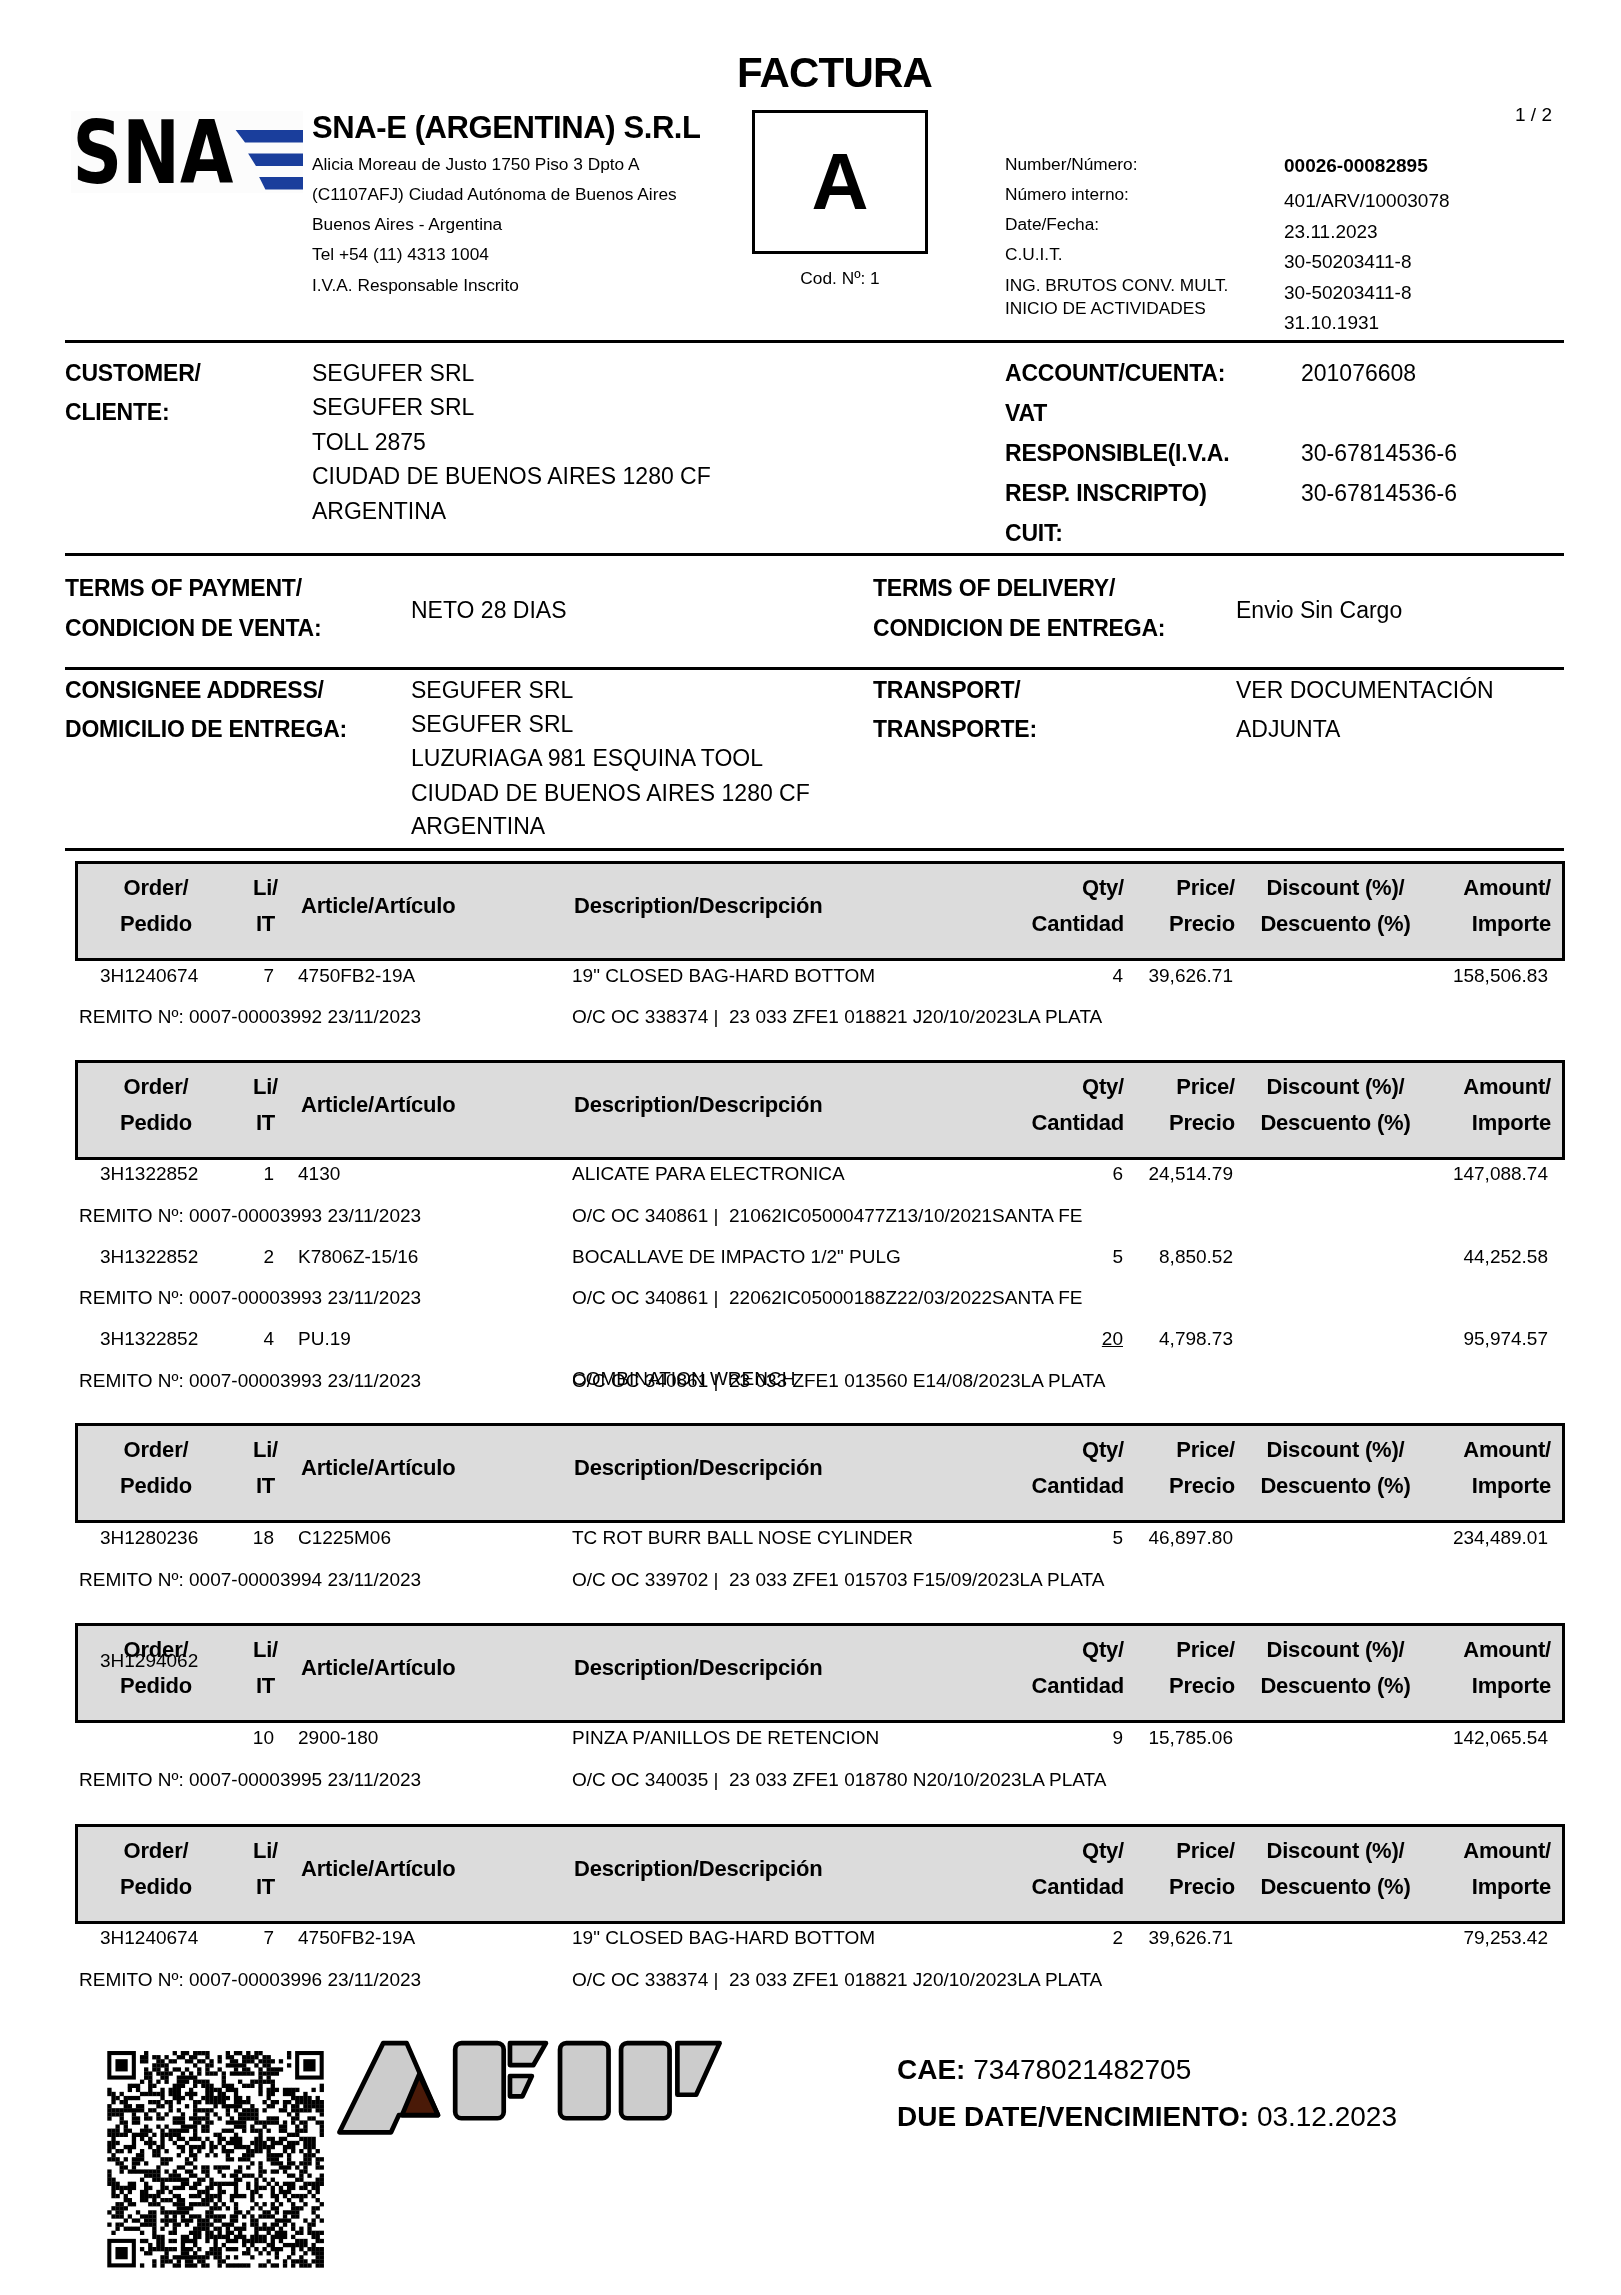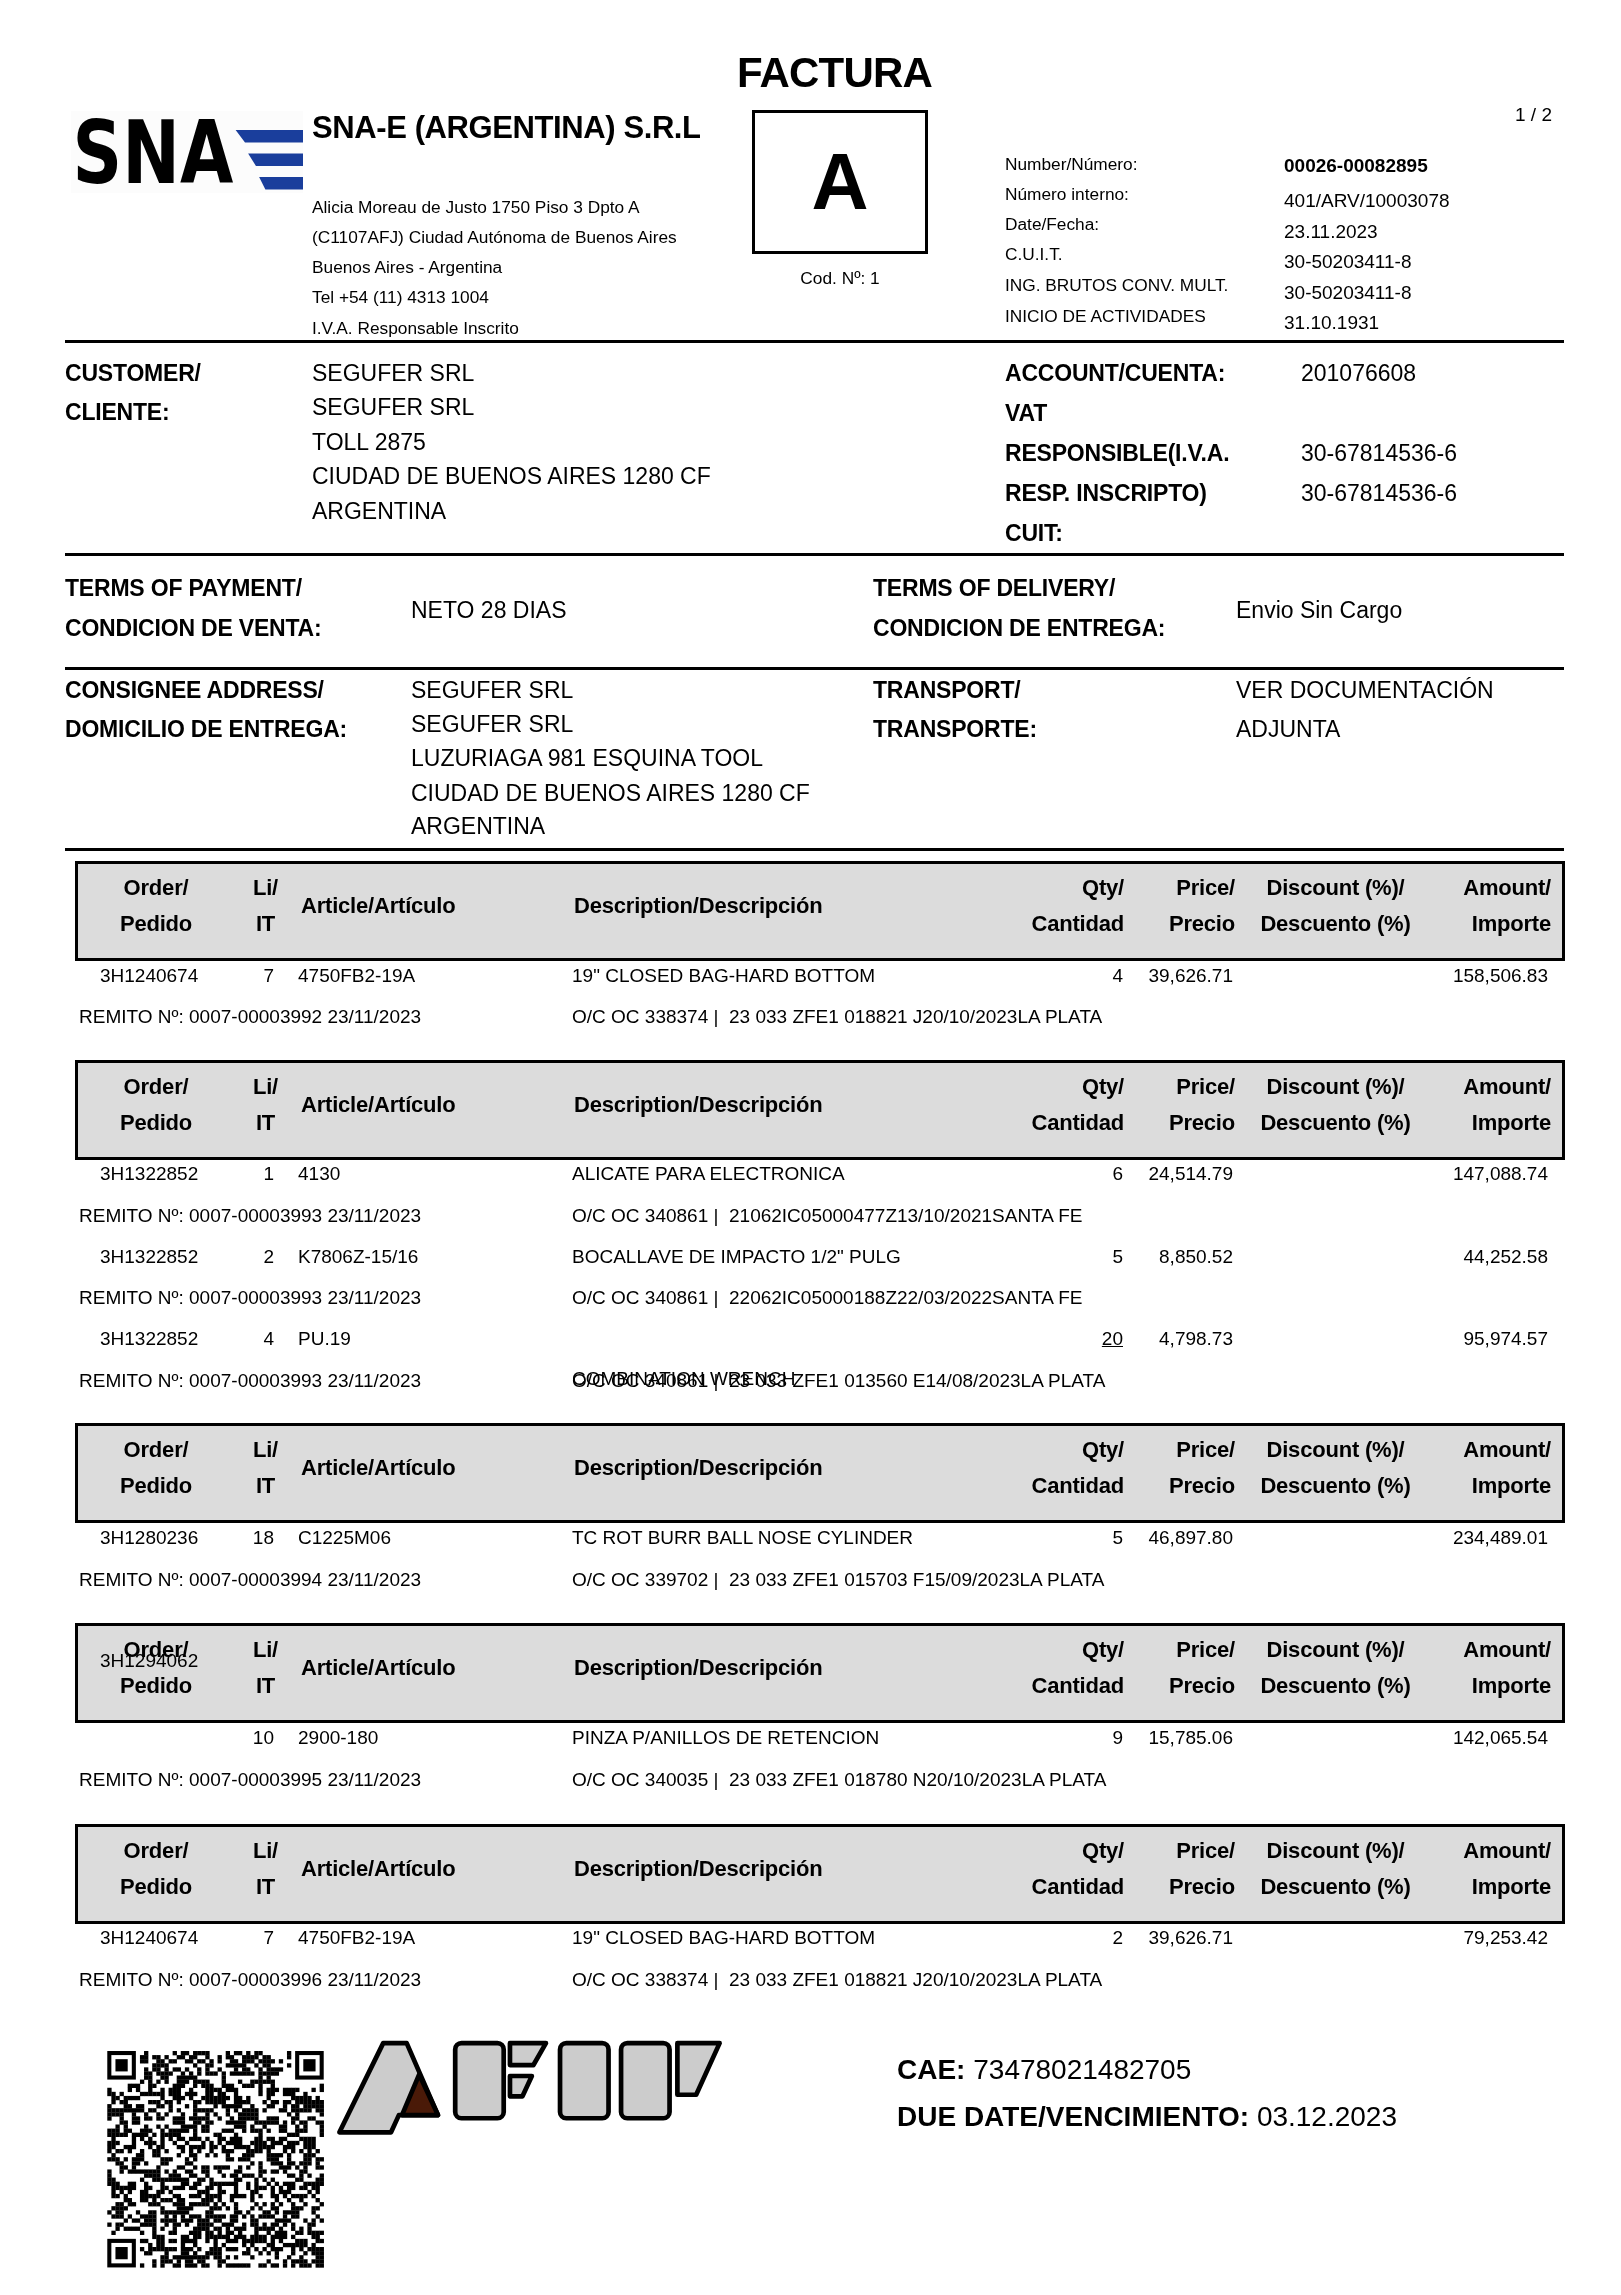--- a/index.html
+++ b/index.html
@@ -9,21 +9,21 @@
   }
   .abs { position: absolute; white-space: nowrap; }
   .b { font-weight: bold; }
   .hline { position: absolute; left: 65px; width: 1499px; height: 3.1px; background: #000; }
 
   
   #doc-title { left: 0; width: 1669px; text-align: center; top: 49px; font-size: 42px; font-weight: bold; letter-spacing: -0.8px; }
   #page-num { left: 1515px; top: 104px; font-size: 19px; }
   #logo { left: 71px; top: 111px; width: 232px; height: 82px; }
   #company-name { left: 312px; top: 110px; font-size: 31px; font-weight: bold; letter-spacing: -0.4px; }
-  .addr { left: 312px; font-size: 17.3px; margin-top: 43px; }
+  .addr { left: 312px; font-size: 17.3px; }
   #letter-box { left: 752px; top: 110px; width: 170px; height: 138px; border: 3.1px solid #000; text-align: center; }
   #letter-box span { display: block; font-size: 79px; font-weight: bold; line-height: 138px; }
   #cod-num { left: 752px; width: 176px; text-align: center; top: 268px; font-size: 17.3px; }
   .meta-l { left: 1005px; font-size: 17.3px; }
   .meta-v { left: 1284px; font-size: 19px; }
 
   
   .lbl { font-size: 23px; font-weight: bold; letter-spacing: -0.2px; }
   .val { font-size: 23px; }
 
@@ -68,21 +68,21 @@
 <div class="abs" id="letter-box">
   <span>A</span>
 </div>
 <div class="abs" id="cod-num">Cod. Nº: 1</div>
 
 <div class="abs meta-l" style="top:154px">Number/Número:</div>
 <div class="abs meta-l" style="top:184px">Número interno:</div>
 <div class="abs meta-l" style="top:214px">Date/Fecha:</div>
 <div class="abs meta-l" style="top:244px">C.U.I.T.</div>
 <div class="abs meta-l" style="top:275px">ING. BRUTOS CONV. MULT.</div>
-<div class="abs meta-l" style="top:306px">INICIO DE ACTIVIDADES</div>
+<div class="abs meta-l" style="top:298px">INICIO DE ACTIVIDADES</div>
 
 <div class="abs meta-v b" style="top:155px">00026-00082895</div>
 <div class="abs meta-v" style="top:190px">401/ARV/10003078</div>
 <div class="abs meta-v" style="top:221px">23.11.2023</div>
 <div class="abs meta-v" style="top:251px">30-50203411-8</div>
 <div class="abs meta-v" style="top:282px">30-50203411-8</div>
 <div class="abs meta-v" style="top:312px">31.10.1931</div>
 
 <div class="hline" style="top:340px"></div>
 

